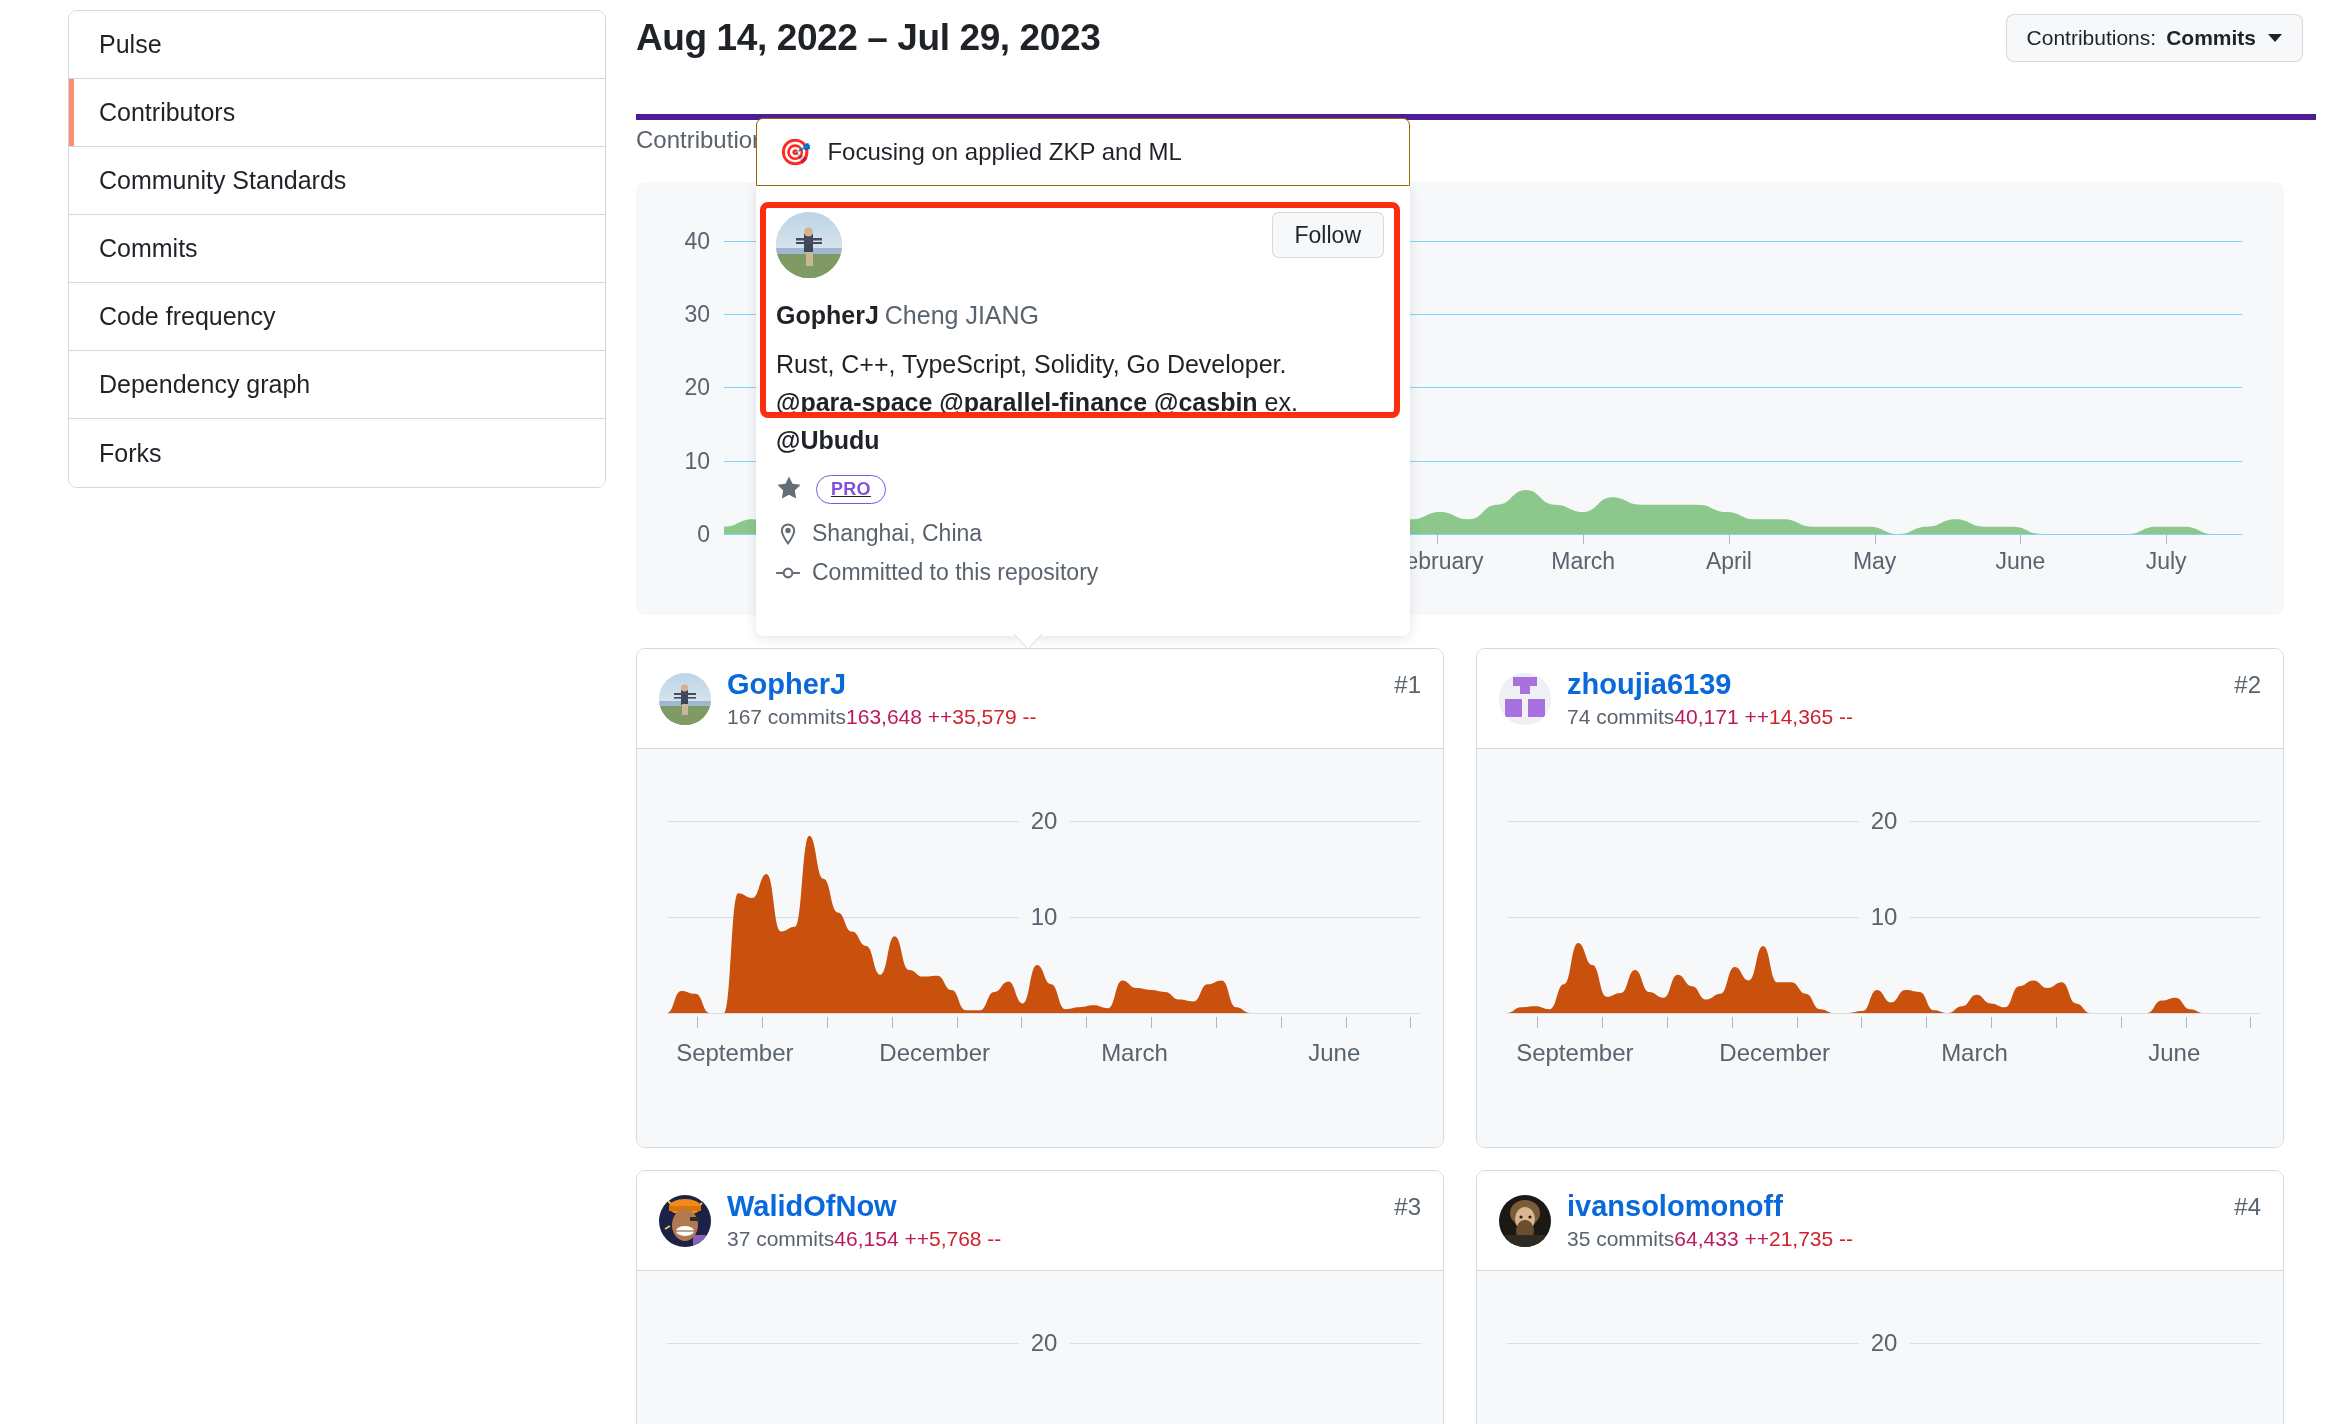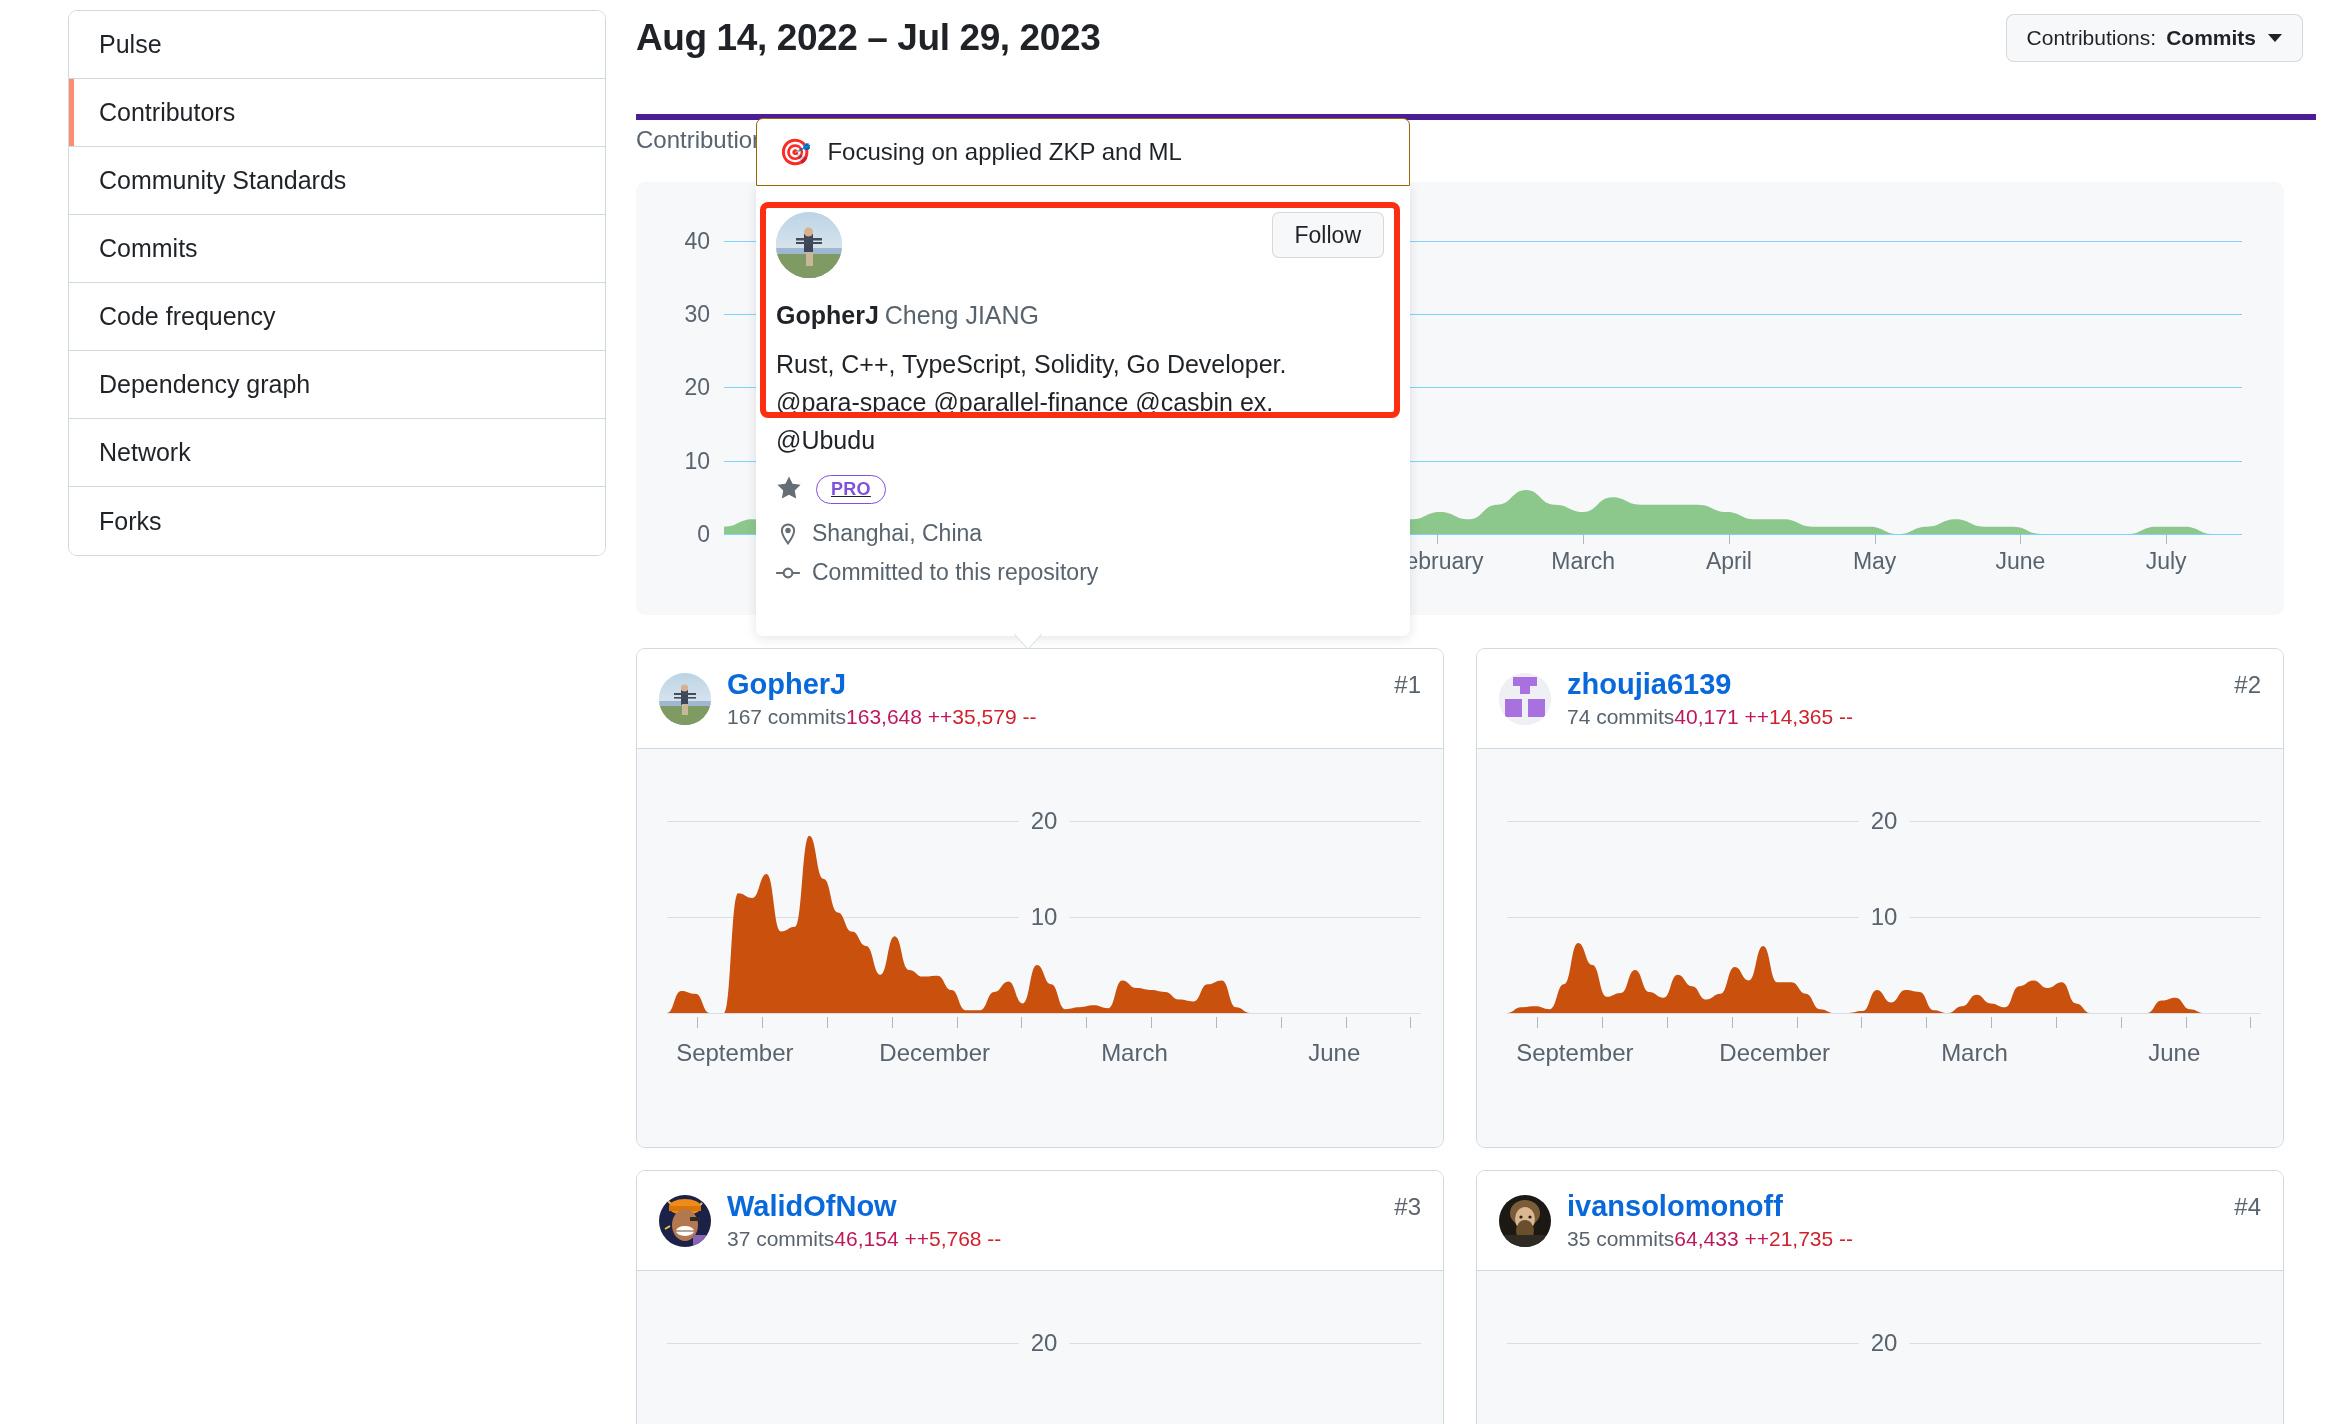--- a/index.html
+++ b/index.html
@@ -373,21 +373,21 @@
   }
   .hc-login { font-weight: 700; color: #1f2328; }
   .hc-fullname { color: #59636e; margin-left: 6px; }
   .hc-bio {
     margin-top: 13px;
     font-size: 25px;
     line-height: 1.52;
     color: #1f2328;
     max-width: 538px;
   }
-  .hc-bio b { font-weight: 400; }
+  .hc-bio b { font-weight: 700; }
   .hc-badges {
     margin-top: 16px;
     display: flex;
     align-items: center;
     gap: 14px;
     text-decoration: underline;
   }
   .star-ico { display: block; }
   .pro-pill {
     border: 1px solid #8250df;
@@ -435,23 +435,20 @@
         <span>Community Standards</span>
       </div>
       <div class="side-item">
         <span>Commits</span>
       </div>
       <div class="side-item">
         <span>Code frequency</span>
       </div>
       <div class="side-item">
         <span>Dependency graph</span>
-      </div>
-      <div class="side-item">
-        <span>Network</span>
       </div>
       <div class="side-item">
         <span>Forks</span>
       </div>
     </nav>
 
   <div class="main">
 
     <div class="main-head">
       <div class="date-range">Aug 14, 2022 – Jul 29, 2023</div>

